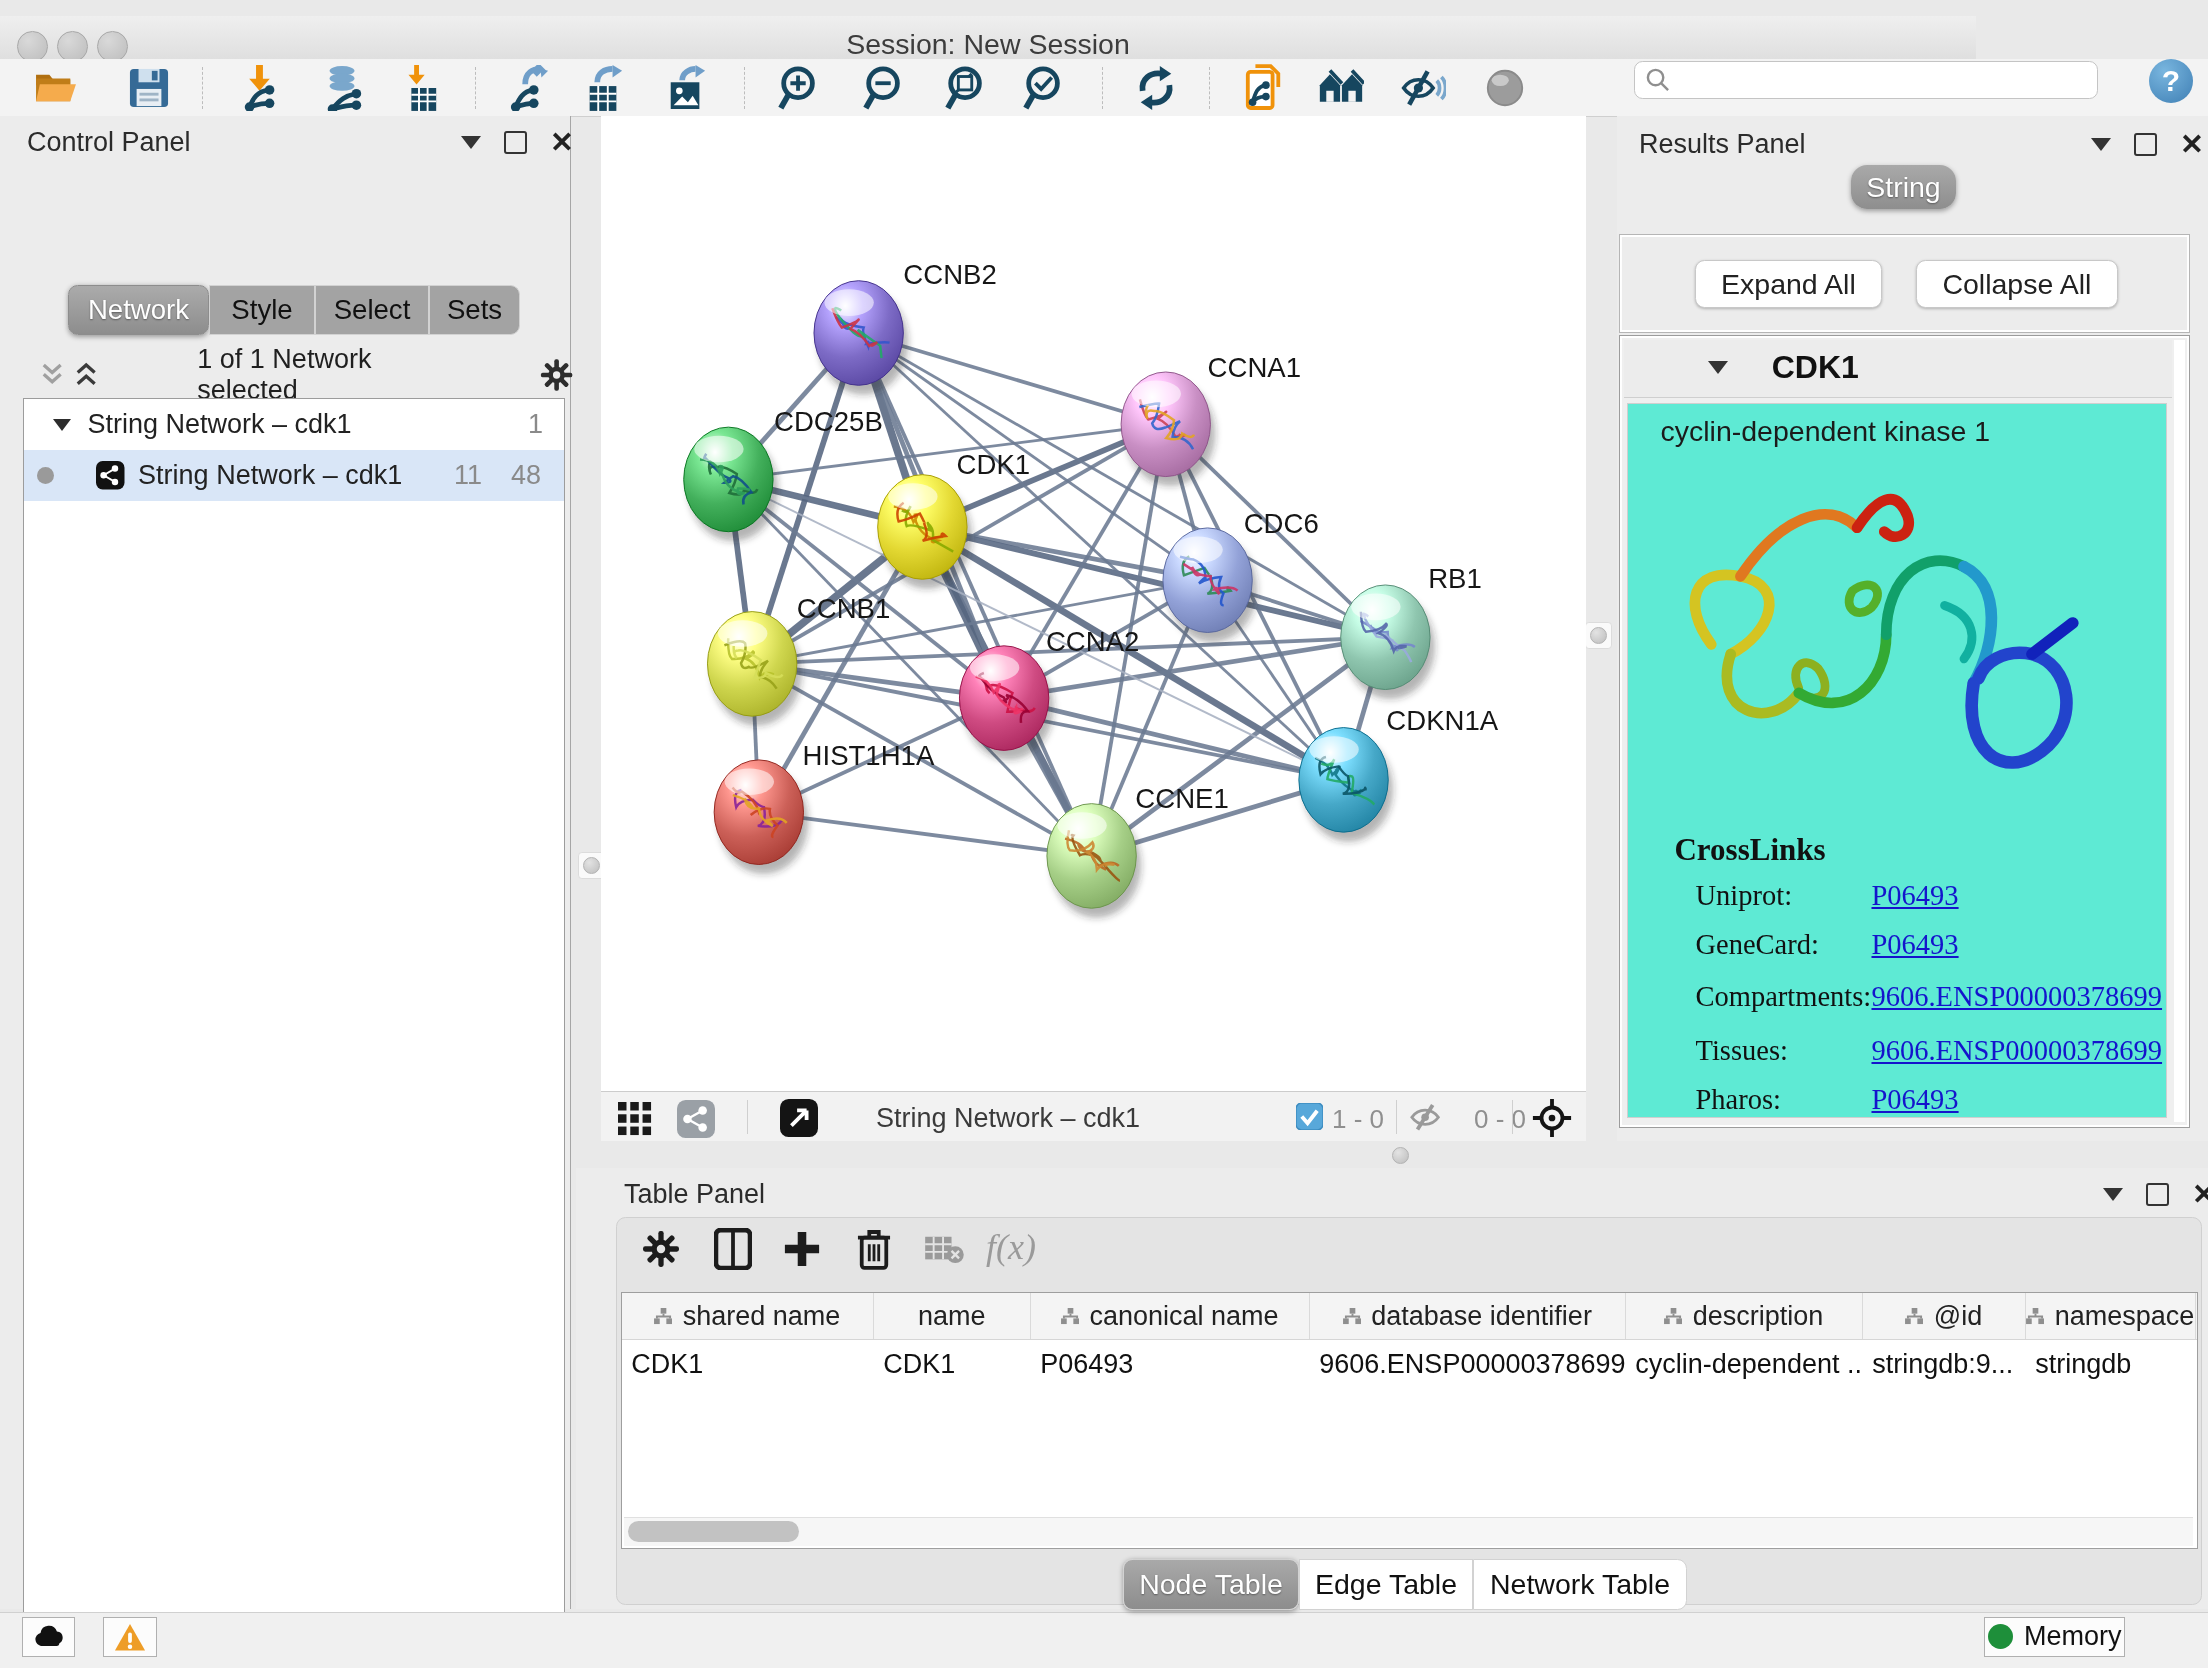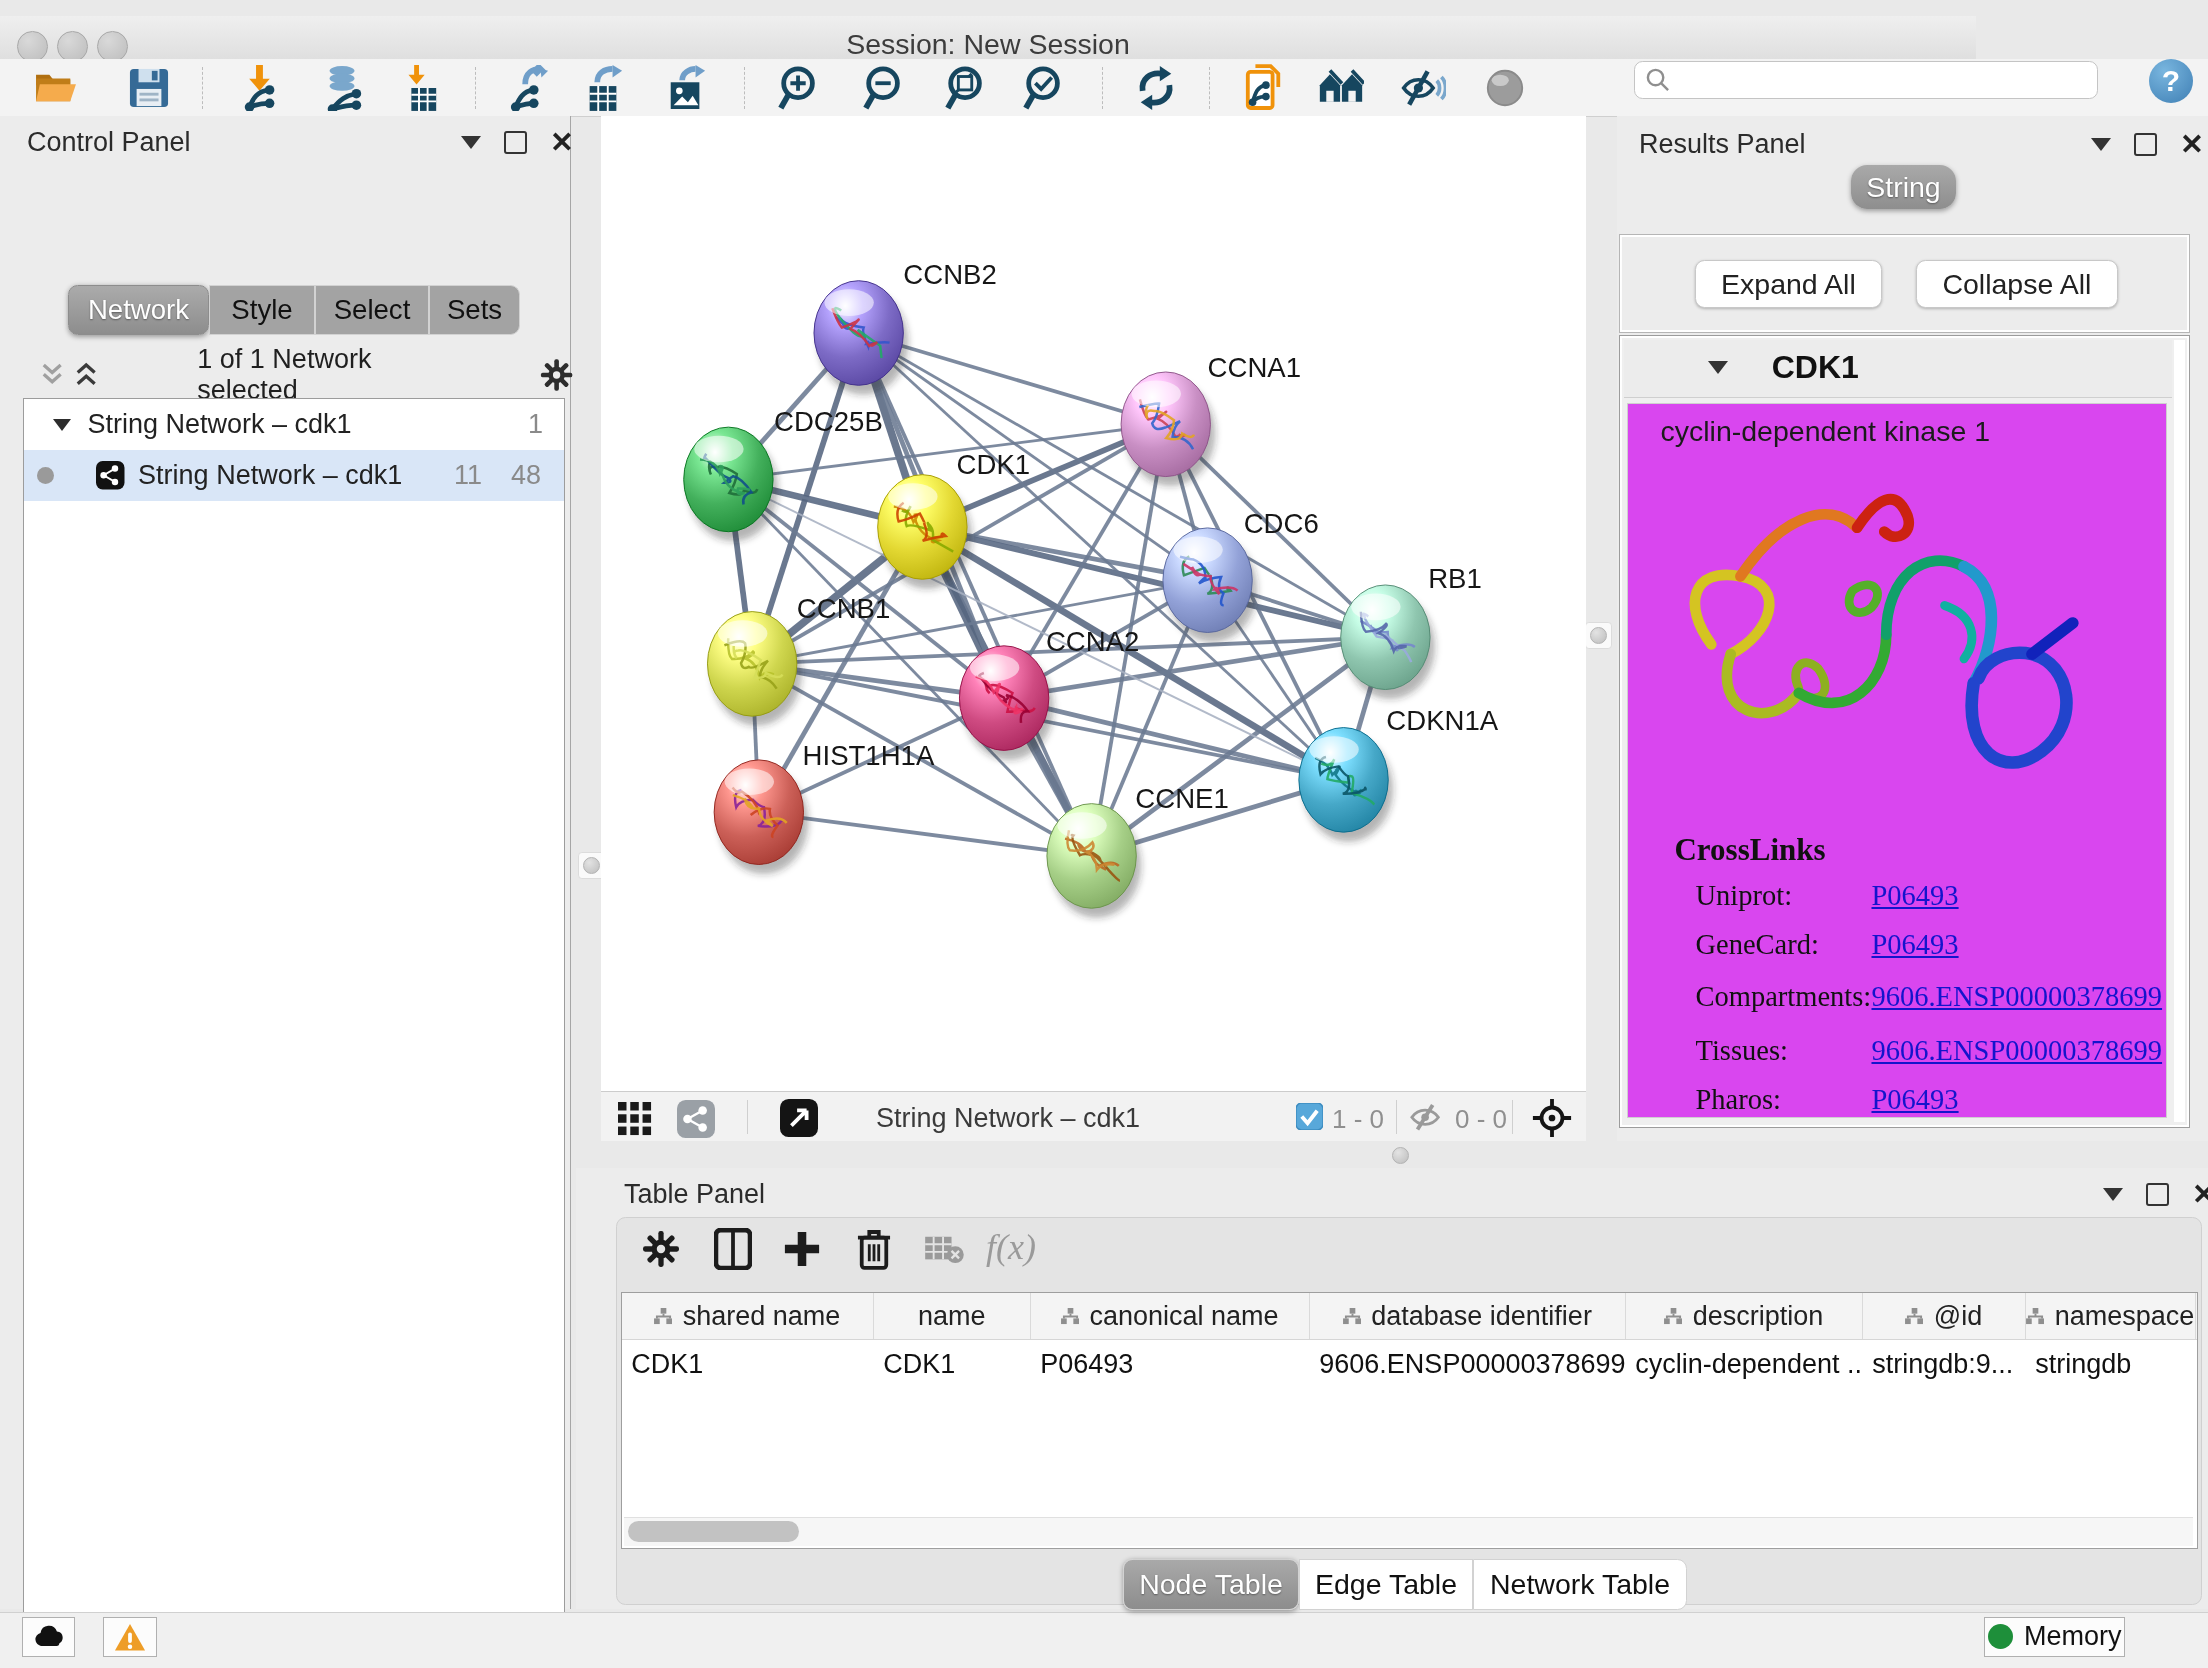--- a/index.html
+++ b/index.html
@@ -59,21 +59,21 @@
      text-shadow:0 1px 1.9px rgba(0,0,0,.4);box-shadow:0 1.9px 4.8px rgba(0,0,0,.35);z-index:3;}
   #rp-box1{position:absolute;left:1.9px;top:118px;width:571px;height:99px;background:#ececec;
      border:1.9px solid #b5b5b5;box-shadow:inset 0 0 0 1.9px #fff;box-sizing:border-box;}
   .rp-btn{position:absolute;height:46px;background:#fff;border:1px solid #c8c8c8;border-radius:9.5px;
      font-size:28.5px;display:flex;align-items:center;justify-content:center;box-shadow:0 1px 2.9px rgba(0,0,0,.25);}
   #rp-box2{position:absolute;left:1.9px;top:219px;width:571px;height:793px;background:#efefef;
      border:1.9px solid #9c9c9c;box-shadow:inset 0 0 0 1.9px #fff;box-sizing:border-box;}
   #rp-scroll{position:absolute;right:3.8px;top:3.8px;width:11.4px;height:782px;background:#fff;}
   #cdk1-header{position:absolute;left:3.8px;top:3.8px;width:548px;height:57px;background:#ececec;border-bottom:1px solid #cfcfcf;}
   #cdk1-name{position:absolute;left:148px;top:9.5px;font-size:32px;font-weight:bold;color:#111;}
-  #desc-box{position:absolute;left:7.6px;top:67px;width:540px;height:715px;background:#d946ef;border:1px solid #cfcfcf;box-sizing:border-box;}
+  #desc-box{position:absolute;left:7.6px;top:67px;width:540px;height:715px;background:#5eead4;border:1px solid #cfcfcf;box-sizing:border-box;}
   #desc-text{position:absolute;left:32px;top:11.4px;font-size:28.5px;color:#1b1b1b;}
   .serif{font-family:"Liberation Serif",serif;}
   #crosslinks-title{position:absolute;left:46px;top:428px;font-size:31px;font-weight:bold;color:#111;}
   .xl-row{position:absolute;left:0;width:533px;height:38px;font-size:28.5px;}
   .xl-label{position:absolute;left:67px;color:#111;}
   .xl-link{position:absolute;left:243px;color:#1414cc;text-decoration:underline;}
   
   #table-panel{left:576px;top:1168px;width:1632px;height:441px;background:#ececec;}
   #tp-container{position:absolute;left:40px;top:49px;width:1586px;height:388px;background:#e4e4e4;
      border-radius:9.5px;border:1px solid #d0d0d0;box-sizing:border-box;}
@@ -668,21 +668,21 @@
       <rect x="0" y="0" width="28" height="28" rx="6" fill="#58a8da" stroke="#3c8cc0" stroke-width="1.5"></rect>
       <path d="M6 14 l6 7 10 -13" stroke="#fff" stroke-width="4" fill="none"></path>
     </svg>
     <div class="nav-num" style="left:731px">1 - 0</div>
     <div class="nav-div" style="left:795px"></div>
     <svg class="abs" style="left:808px;top:11.4px" width="36" height="28.5" viewBox="0 0 38 30">
       <path d="M3 15 C10 5 24 5 31 15 C24 25 10 25 3 15 Z" fill="none" stroke="#9a9a9a" stroke-width="3"></path>
       <circle cx="17" cy="15" r="4" fill="#9a9a9a"></circle>
       <path d="M25 2 L9 28" stroke="#9a9a9a" stroke-width="4"></path>
     </svg>
-    <div class="nav-num" style="left:854px">0 - 0</div>
+    <div class="nav-num" style="left:873px">0 - 0</div>
     <div class="nav-div" style="left:911px"></div>
     <svg class="abs" style="left:930px;top:4.8px" width="42" height="42" viewBox="0 0 44 44">
       <circle cx="22" cy="22" r="11" fill="none" stroke="#141414" stroke-width="4"></circle>
       <path d="M22 2 v10 M22 32 v10 M2 22 h10 M32 22 h10" stroke="#141414" stroke-width="4"></path>
       <circle cx="22" cy="22" r="3.5" fill="#141414"></circle>
     </svg>
   </div>
 
   <div id="results-panel" class="abs">
     <div class="panel-title abs" style="left:22px;top:13.3px">Results Panel</div>

